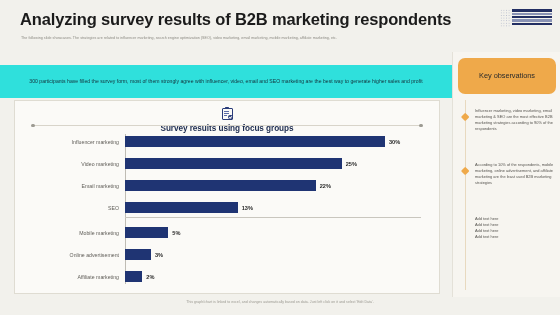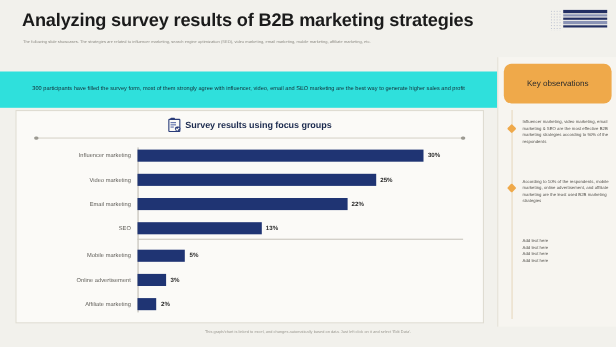--- a/index.html
+++ b/index.html
@@ -44,21 +44,21 @@
     font-size:5.1px;color:#13303A;line-height:1.62;
     letter-spacing:0.02px;
   }
   
   .chart-card{
     position:absolute;left:14px;top:100px;width:424px;height:192px;
     background:#FBFAF7;border:0.7px solid #DFDCD2;
   }
   .chart-head{
     position:absolute;left:0;top:6px;width:424px;
-    display:flex;align-items:center;justify-content:center;gap:5px;
+    display:flex;align-items:center;justify-content:center;gap:5px;flex-direction:column;
   }
   .clip-icon{
     position:relative;width:11px;height:12px;flex:none;
   }
   .clip-icon .body{
     position:absolute;left:0.6px;top:1.2px;width:8.6px;height:10.3px;
     border:1.1px solid #2A3C7A;border-radius:1px;background:#FBFAF7;
   }
   .clip-icon .clip{
     position:absolute;left:3px;top:0px;width:4px;height:2.2px;
@@ -141,21 +141,21 @@
   
   .footer{
     position:absolute;left:0;top:300px;width:560px;text-align:center;
     font-size:3.5px;color:#9A9890;letter-spacing:0.04px;
   }
 </style>
 </head>
 <body>
 
 <div class="header">
-  <div class="title">Analyzing survey results of B2B marketing strategies</div>
+  <div class="title">Analyzing survey results of B2B marketing respondents</div>
   <div class="subtitle">The following slide showcases. The strategies are related to influencer marketing, search engine optimization (SEO), video marketing, email marketing, mobile marketing, affiliate marketing, etc.</div>
   <div class="logo">
     <div class="dots"></div>
     <div class="bar b1"></div>
     <div class="bar b2"></div>
     <div class="bar b3"></div>
     <div class="bar b4"></div>
     <div class="bar b5"></div>
   </div>
 </div>

